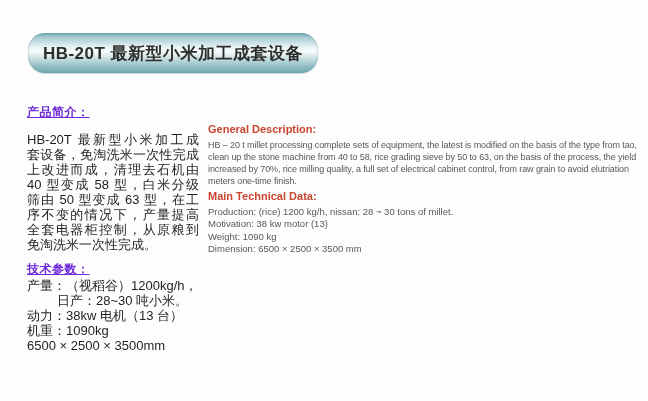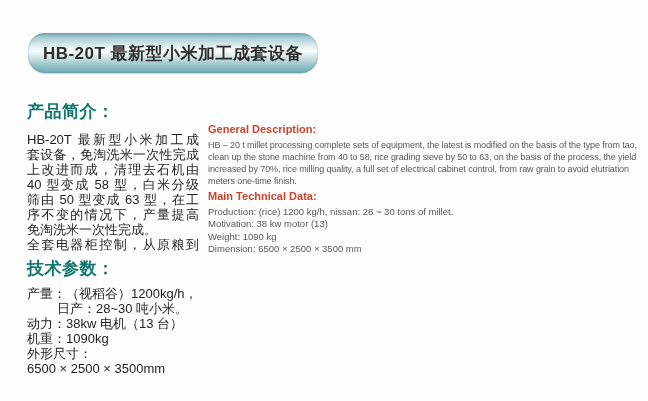--- a/index.html
+++ b/index.html
@@ -43,40 +43,41 @@
 
   
   .col-left {
     position: absolute;
     left: 27px;
     top: 104px;
     width: 172px;
     color: #1f1f1f;
   }
   .cn-heading {
-    font-size: 17px;
+    font-size: 12px;
     line-height: 16px;
     font-weight: bold;
-    color: #0f766e;
+    color: #6d28d9;
     letter-spacing: 0.5px;
     white-space: nowrap;
+    text-decoration: underline;
   }
   .cn-para { margin-top: 12px; }
   .cn-line {
     font-size: 13px;
     line-height: 15px;
     white-space: nowrap;
   }
   .cn-line.j {
     white-space: normal;
     text-align: justify;
     text-align-last: justify;
   }
   .gap-top { margin-top: 9px; }
-  .cn-tech { margin-top: 9px; }
+  .cn-tech { margin-top: 1px; }
   .cn-line.indent { padding-left: 30px; }
 
   
   .col-right {
     position: absolute;
     left: 208px;
     top: 123px;
     width: 448px;
     color: #58585a;
   }
@@ -113,31 +114,30 @@
 
   <div class="col-left">
     <div class="cn-heading">产品简介：</div>
     <div class="cn-para">
       <div class="cn-line j">HB-20T 最新型小米加工成</div>
       <div class="cn-line j">套设备，免淘洗米一次性完成</div>
       <div class="cn-line j">上改进而成，清理去石机由</div>
       <div class="cn-line j">40 型变成 58 型，白米分级</div>
       <div class="cn-line j">筛由 50 型变成 63 型，在工</div>
       <div class="cn-line j">序不变的情况下，产量提高</div>
+      <div class="cn-line j">全套电器柜控制，从原粮到</div>
       <div class="cn-line">免淘洗米一次性完成。</div>
-      <div class="cn-line j">全套电器柜控制，从原粮到</div>
     </div>
 
     <div class="cn-heading gap-top">技术参数：</div>
     <div class="cn-tech">
       <div class="cn-line">产量：（视稻谷）1200kg/h，</div>
       <div class="cn-line indent">日产：28~30 吨小米。</div>
       <div class="cn-line">动力：38kw 电机（13 台）</div>
       <div class="cn-line">机重：1090kg</div>
-      <div class="cn-line">外形尺寸：</div>
       <div class="cn-line">6500 × 2500 × 3500mm</div>
     </div>
   </div>
 
   <div class="col-right">
     <div class="en-heading">General Description:</div>
     <div class="en-para">
       <div class="en-line">HB – 20 t millet processing complete sets of equipment, the latest is modified on the basis of the type from tao,</div>
       <div class="en-line">clean up the stone machine from 40 to 58, rice grading sieve by 50 to 63, on the basis of the process, the yield</div>
       <div class="en-line">increased by 70%, rice milling quality, a full set of electrical cabinet control, from raw grain to avoid elutriation</div>

